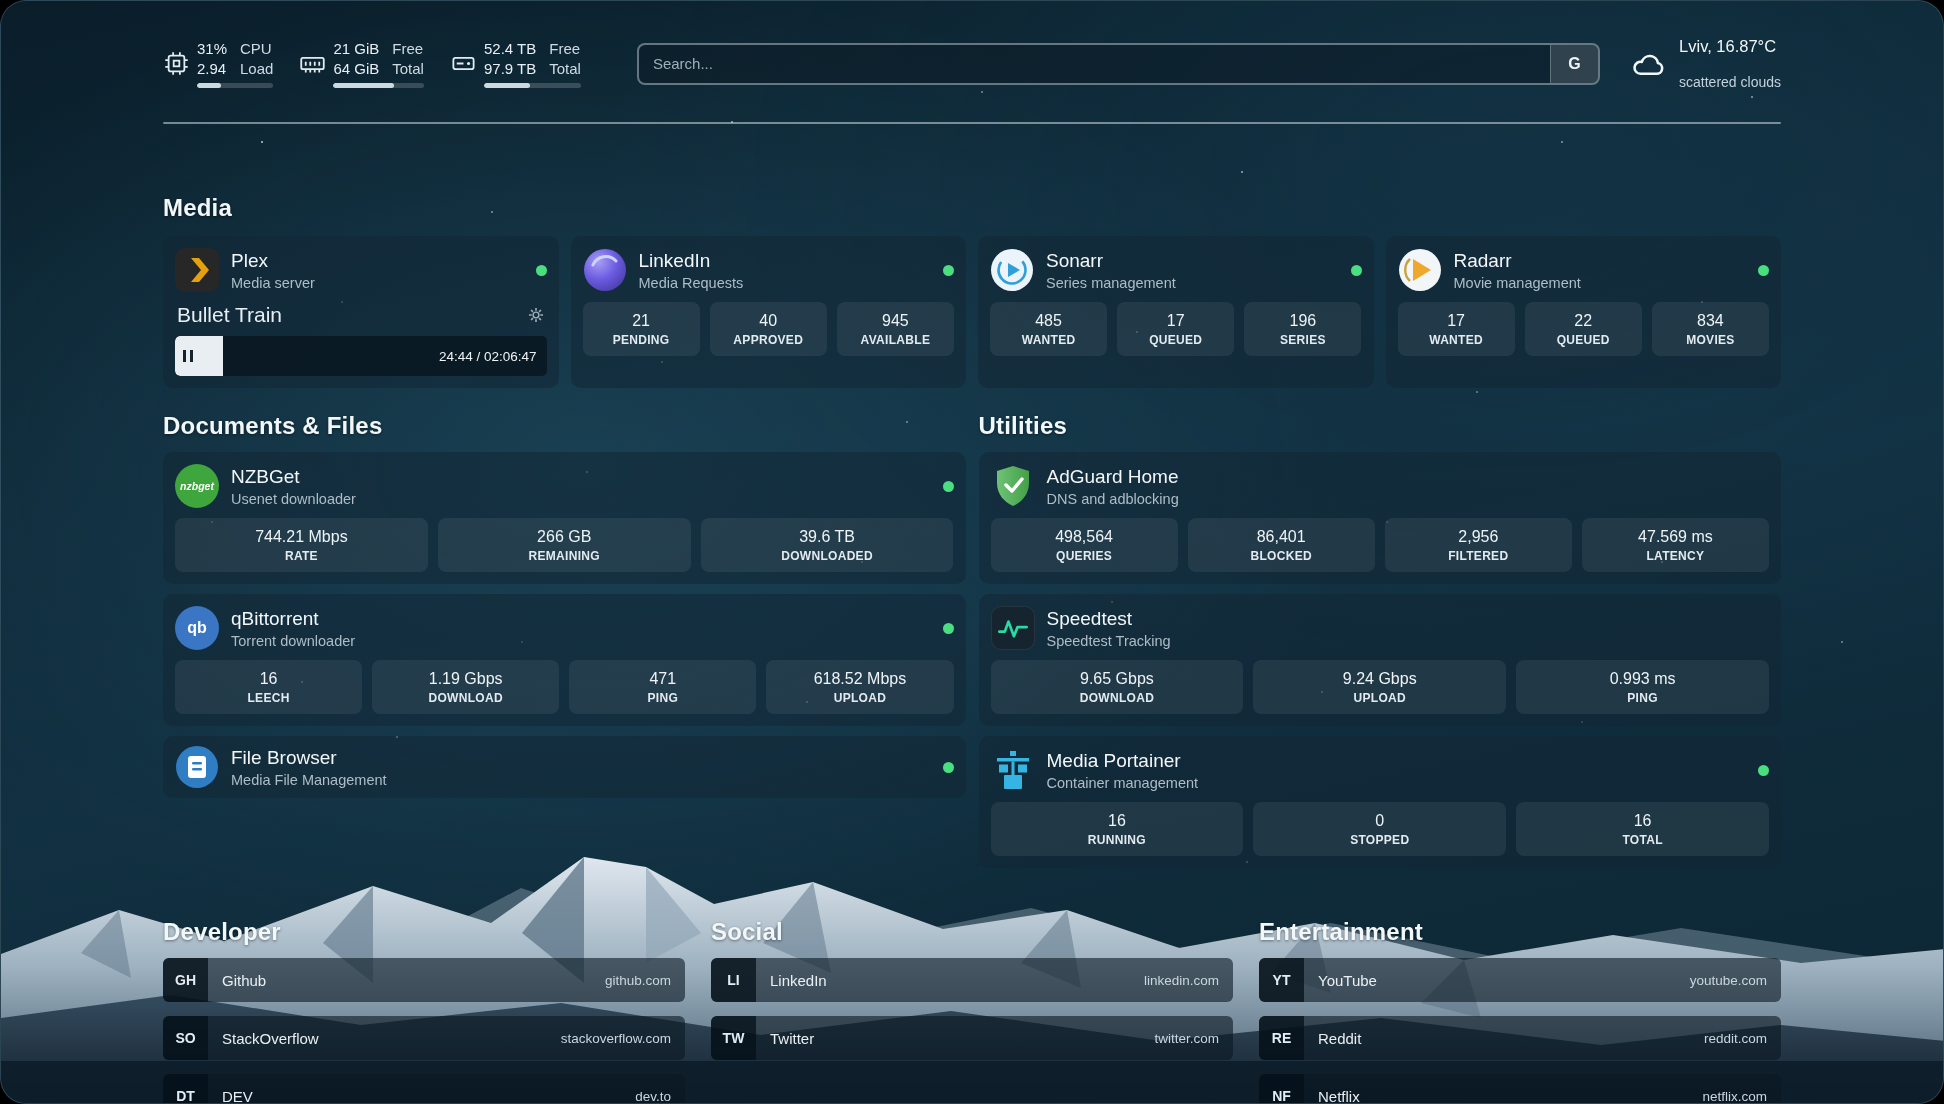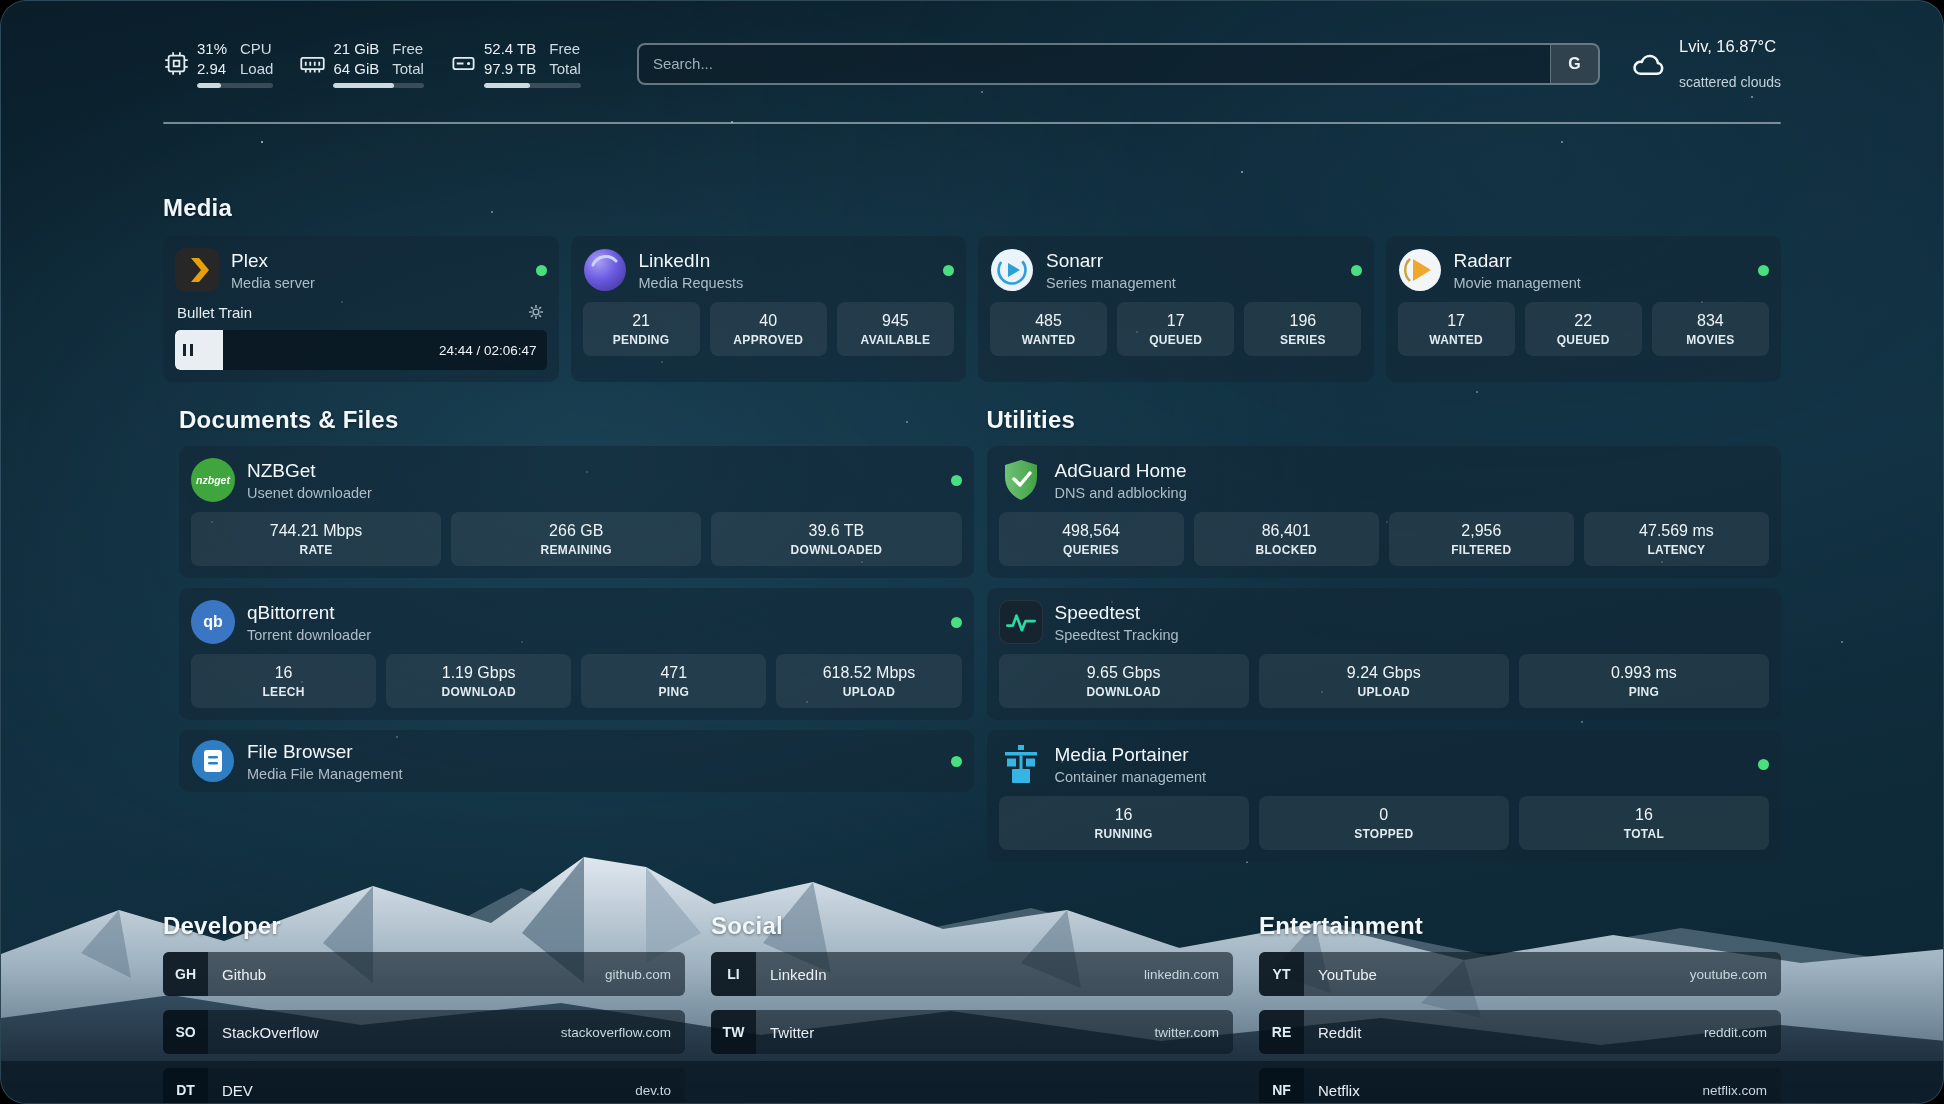--- a/index.html
+++ b/index.html
@@ -78,30 +78,30 @@
   .stats { margin-top:10px; display:grid; gap:10px; }
   .stats-3 { grid-template-columns:repeat(3,1fr); }
   .stats-4 { grid-template-columns:repeat(4,1fr); }
   .stat { background:rgba(255,255,255,0.07); border-radius:8px; height:54px;
     display:flex; flex-direction:column; align-items:center; justify-content:center; gap:3px; }
   .stat-value { font-size:16px; color:#eef4f7; }
   .stat-label { font-size:12px; font-weight:700; letter-spacing:.3px; color:#e3ebf0; }
 
   
   .plex-np { display:flex; align-items:center; justify-content:space-between; margin-top:11px; padding:0 2px; }
-  .plex-np-title { font-size:15px; color:#e8eef3; }
+  .plex-np-title { font-size:21px; color:#e8eef3; }
   .gear { width:18px; height:18px; cursor:pointer; }
   .plex-bar { margin-top:9px; height:40px; border-radius:5px; background:rgba(5,14,20,0.6);
     position:relative; display:flex; align-items:center; overflow:hidden; }
   .plex-fill { position:absolute; left:0; top:0; bottom:0; background:#e9eef2; border-radius:5px 0 0 5px; }
   .pause-icon { position:relative; margin-left:8px; width:10px; height:12px;
     border-left:3px solid #14222c; border-right:3px solid #14222c; }
   .plex-time { position:relative; margin-left:auto; margin-right:10px; font-size:13.5px; color:#eef4f7; }
 
-  .two-col { margin-top:24px; display:grid; grid-template-columns:1fr 1fr; gap:0 13px; align-items:start;margin-left:16px; }
+  .two-col { margin-top:24px; display:grid; grid-template-columns:1fr 1fr; gap:0 13px; align-items:start; }
   .col .section-title { margin-bottom:12px; }
   .col .card { margin-bottom:10px; }
   .card.slim { padding:9px 12px; }
 
   
   .nzbget-icon { background:#3fa53d; border-radius:50%; color:#fff; font-size:10.5px;
     font-weight:700; font-style:italic; }
   .qb-icon { background:#3a76c4; border-radius:50%; color:#fff; font-size:16px; font-weight:700; }
   .speedtest-icon { background:#15242f; border-radius:10px; border:1px solid rgba(255,255,255,0.08); }
 

